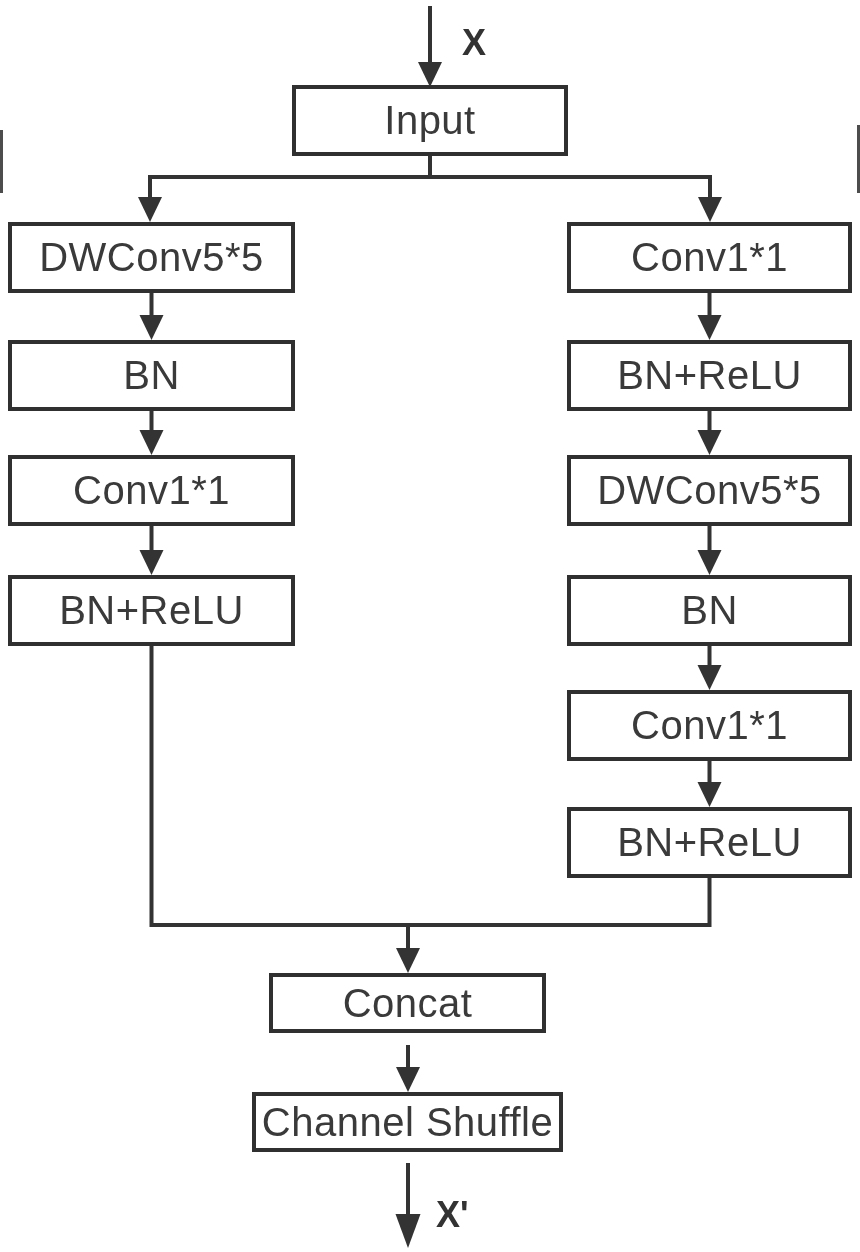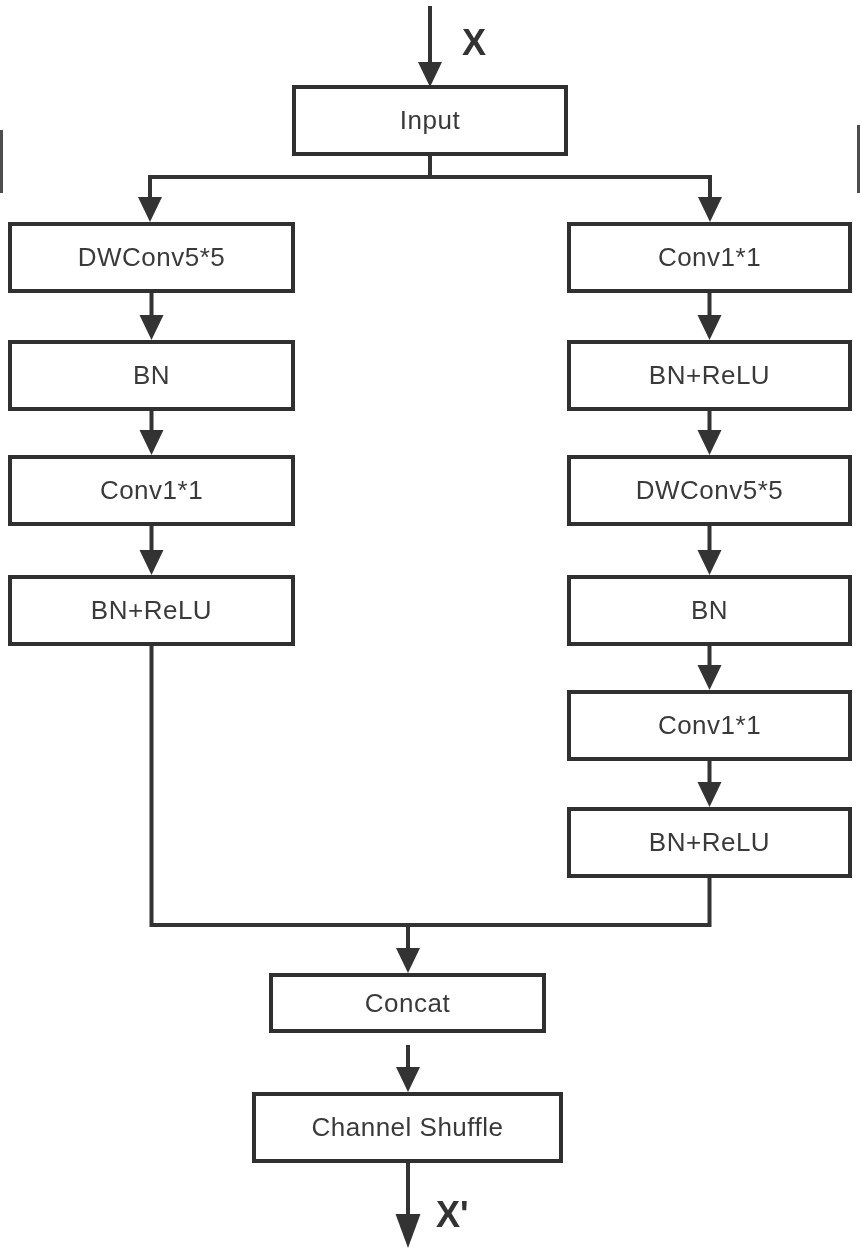--- a/index.html
+++ b/index.html
@@ -23,21 +23,21 @@
     height: 1252px;
   }
   .node {
     position: absolute;
     box-sizing: border-box;
     background: #ffffff;
     border: 4px solid #303030;
     display: flex;
     align-items: center;
     justify-content: center;
-    font-size: 26px;
+    font-size: 40px;
     font-weight: 400;
     color: #3a3a3a;
     letter-spacing: 0.5px;
     white-space: nowrap;
   }
   .var-label {
     position: absolute;
     font-size: 36px;
     font-weight: 700;
     color: #333333;
@@ -102,15 +102,15 @@
   <div class="node" style="left:8px; top:575px; width:287px; height:71px;">BN+ReLU</div>
 
   <div class="node" style="left:567px; top:222px; width:285px; height:71px;">Conv1*1</div>
   <div class="node" style="left:567px; top:340px; width:285px; height:71px;">BN+ReLU</div>
   <div class="node" style="left:567px; top:455px; width:285px; height:71px;">DWConv5*5</div>
   <div class="node" style="left:567px; top:575px; width:285px; height:71px;">BN</div>
   <div class="node" style="left:567px; top:690px; width:285px; height:71px;">Conv1*1</div>
   <div class="node" style="left:567px; top:807px; width:285px; height:71px;">BN+ReLU</div>
 
   <div class="node" style="left:269px; top:973px; width:277px; height:60px;">Concat</div>
-  <div class="node" style="left:252px; top:1092px; width:311px; height:71px;">Channel Shuffle</div>
+  <div class="node" style="left:252px; top:1092px; width:311px; height:60px;">Channel Shuffle</div>
 
 </div>
 
 </body></html>

